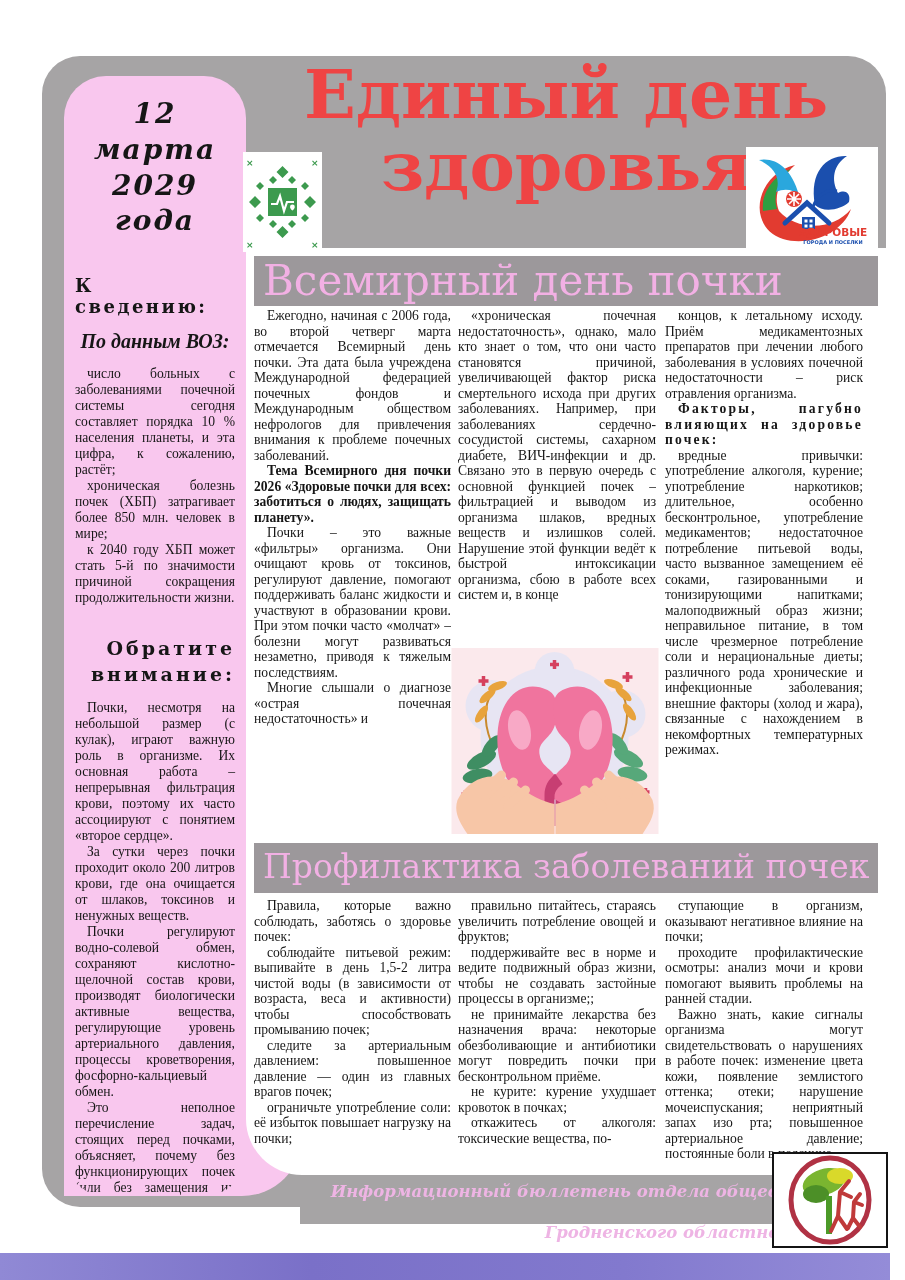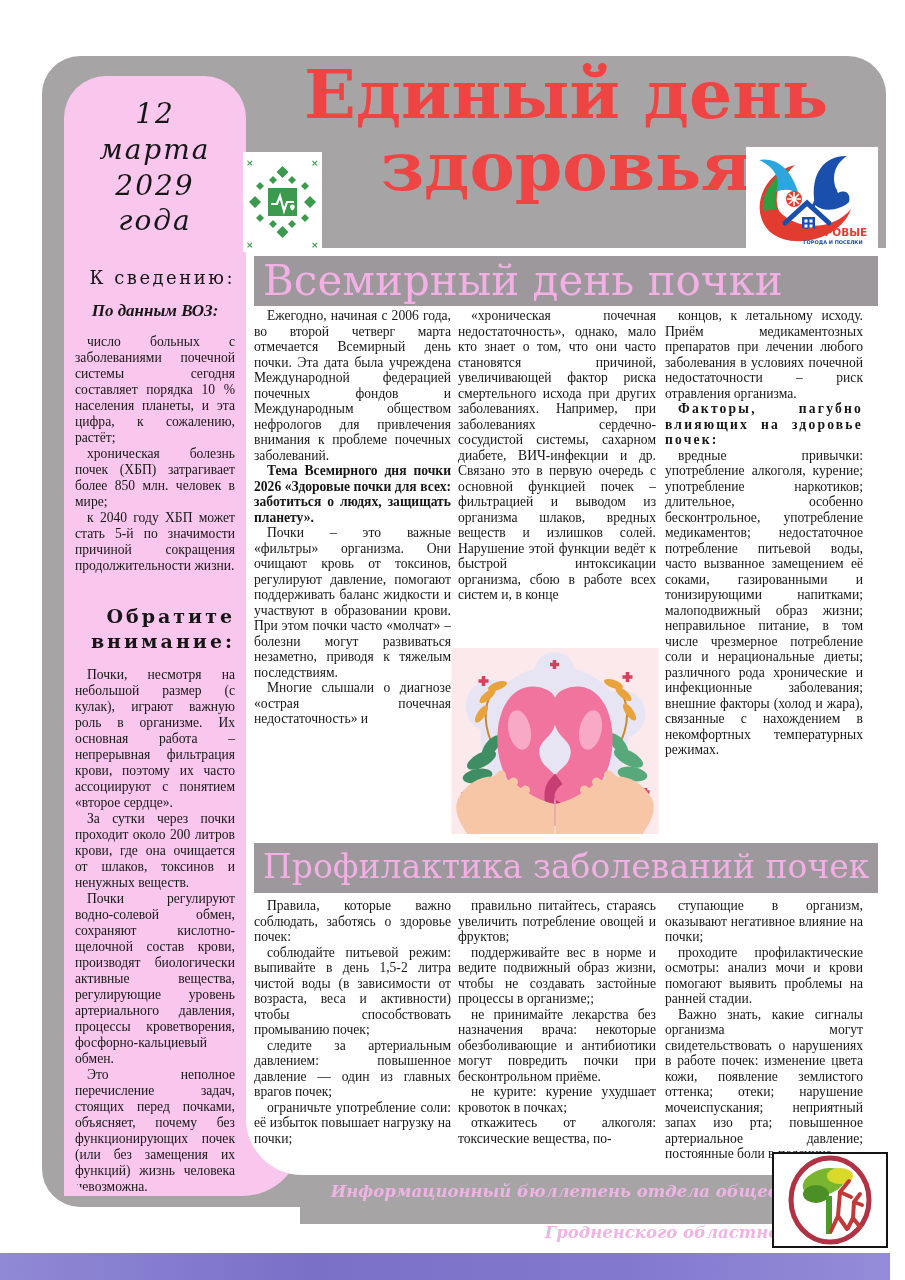--- a/index.html
+++ b/index.html
@@ -14,26 +14,26 @@
   .bottom-bar{position:absolute;left:0;top:1253px;width:890px;height:27px;z-index:1;
               background:linear-gradient(90deg,#9089d5,#7a70c8 35%,#8279ce 70%,#948cd8);}
 
   
   .sidebar{position:absolute;left:64px;top:76px;width:182px;height:1120px;
            background:#f9c7ee;border-radius:42px;z-index:3;box-sizing:border-box;
            padding:20px 11px 0 11px;overflow:hidden;}
   .sidebar-ext{position:absolute;left:64px;top:1060px;width:238px;height:136px;
            background:#f9c7ee;border-radius:0 0 60px 0;z-index:2;}
 
-  .side-date{font-family:"DejaVu Serif",serif;font-weight:normal;font-style:italic;
+  .side-date{font-family:"DejaVu Serif",serif;font-weight:bold;font-style:italic;
              font-size:28px;line-height:1.28;text-align:center;letter-spacing:2px;}
-  .side-h1{margin-top:28px;text-align:right;font-family:"DejaVu Serif",serif;
-           font-weight:normal;font-size:18px;letter-spacing:2.5px;}
+  .side-h1{margin-top:36px;text-align:left;font-family:"DejaVu Serif",serif;
+           font-weight:bold;font-size:18px;letter-spacing:2.5px;}
   .side-h2{margin-top:12px;text-align:center;font-weight:bold;font-style:italic;
-           font-size:17px;line-height:1.25;}
+           font-size:20px;line-height:1.25;}
   .side-pars{margin-top:12px;}
   .side-pars p{margin:0;font-size:13.6px;line-height:16px;text-align:justify;text-indent:12px;}
   .side-h3{margin-top:30px;margin-bottom:8px;text-align:right;font-family:"DejaVu Serif",serif;
            font-weight:bold;font-size:19px;line-height:1.35;letter-spacing:3px;}
 
   
   .title{position:absolute;left:246px;top:58px;width:640px;z-index:4;text-align:center;
          font-family:"DejaVu Serif",serif;font-weight:bold;color:#ef4444;
          font-size:68px;line-height:1.06;}
 

